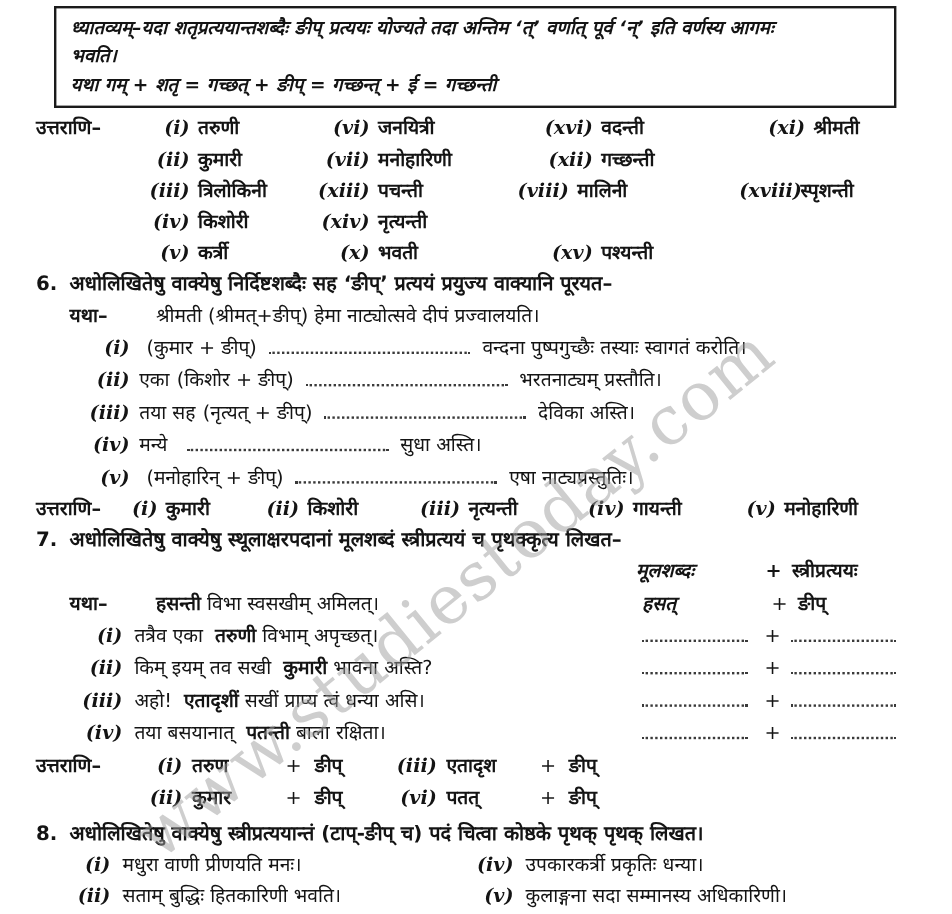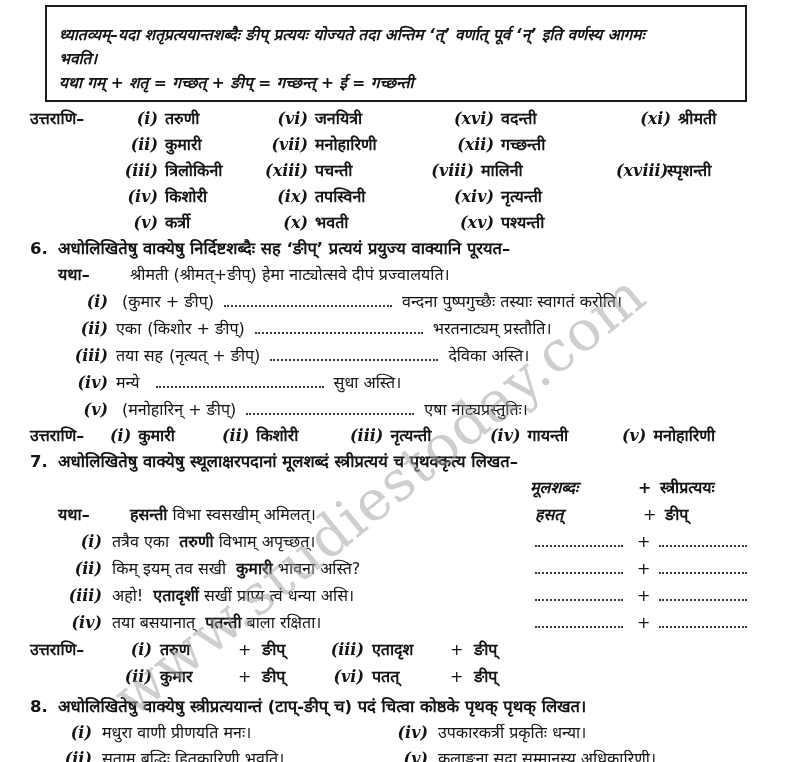--- a/index.html
+++ b/index.html
@@ -1,20 +1,20 @@
 <!DOCTYPE html>
 <html><head>
 <meta charset="utf-8">
 <style>
   html,body{margin:0;padding:0;}
   body{width:793px;height:762px;background:#fdfdfb;color:#141414;
        font-family:"DejaVu Sans",sans-serif;font-size:16px;position:relative;overflow:hidden;}
   .page{position:absolute;inset:0;background:#fff;}
   
-  .note-box{margin:5px 46px 4px 45px;border:2px solid #1b1b1b;padding:16px 12px 5px 12px;
+  .note-box{margin:5px 46px 4px 45px;border:2px solid #1b1b1b;padding:4px 12px 5px 12px;
             font-weight:700;font-style:italic;line-height:24px;font-size:15.5px;}
   
   .n{font-family:"DejaVu Serif",serif;font-style:italic;font-weight:700;white-space:nowrap;}
   .w{font-weight:700;}
   .dots{display:inline-block;border-bottom:2px dotted #3a3a3a;height:11px;vertical-align:baseline;}
   
   .ans5{display:flex;margin-left:30px;line-height:26px;}
   .ans5-label{width:84px;font-weight:700;flex:none;}
   .rows5{flex:1;}
   .row5{display:flex;height:26px;}
@@ -133,24 +133,20 @@
         <span class="cell5 c4">
             <span class="n">(xviii)</span>
             <span class="w">स्पृशन्ती</span>
           </span>
       </div>
       <div class="row5">
         <span class="cell5 c1">
             <span class="n">(iv)</span>
             <span class="w">किशोरी</span>
           </span>
-        <span class="cell5 c2">
-            <span class="n">(ix)</span>
-            <span class="w">तपस्विनी</span>
-          </span>
         <span class="cell5 c3">
             <span class="n">(xiv)</span>
             <span class="w">नृत्यन्ती</span>
           </span>
         <span class="cell5 c4">
             <span class="n"></span>
             <span class="w"></span>
           </span>
       </div>
       <div class="row5">

